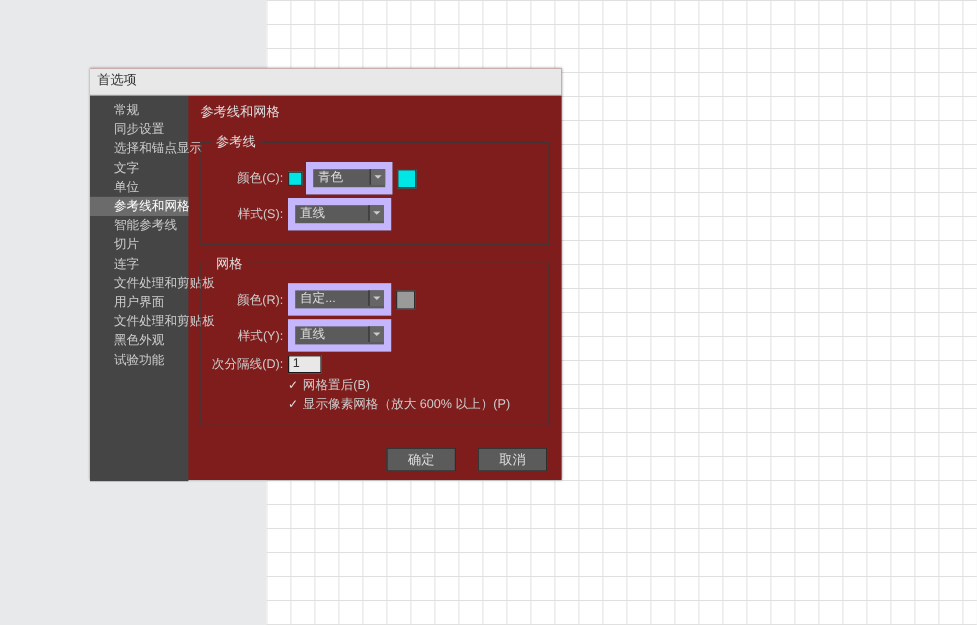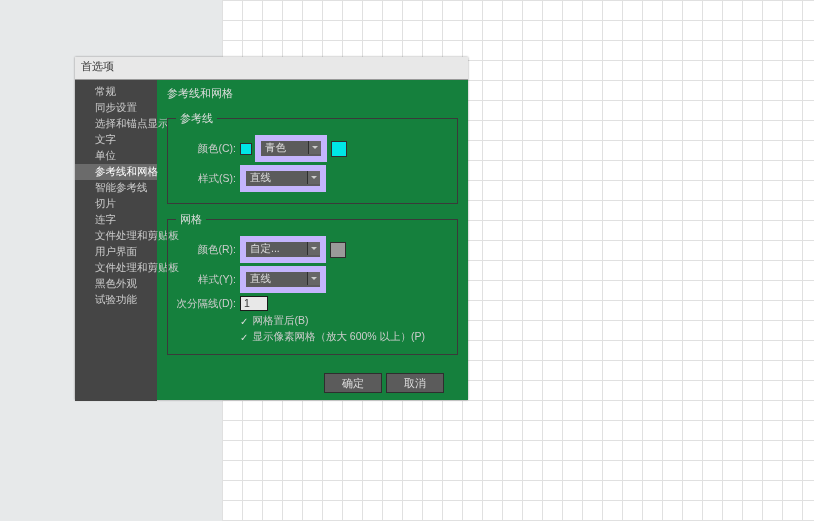--- a/index.html
+++ b/index.html
@@ -1,18 +1,18 @@
 <!DOCTYPE html>
 <html><head>
 <meta charset="utf-8">
 <style>
   html,body{margin:0;padding:0;width:814px;height:521px;background:#e7e9ea;font-family:"Microsoft YaHei",SimSun,sans-serif;font-size:11px;overflow:hidden}
   .canvas{position:absolute;left:222px;top:0;width:592px;height:521px;background:#fff}
   .grid{position:absolute;inset:0;background-image:linear-gradient(to right,#e0e0e0 1px,transparent 1px),linear-gradient(to bottom,#e0e0e0 1px,transparent 1px);background-size:20px 20px}
-  .dialog{position:absolute;left:75px;top:57px;width:393px;height:343px;background:#15803d;box-shadow:0 0 2px rgba(0,0,0,.4)}
+  .dialog{position:absolute;left:75px;top:57px;width:393px;height:343px;background:#7f1d1d;box-shadow:0 0 2px rgba(0,0,0,.4)}
   .titlebar{height:18px;background:#e8e8e8;color:#333;padding:2px 6px;font-size:11px;border-bottom:1px solid #999}
   .body{display:flex;height:calc(100% - 22px)}
   .sidebar{width:82px;background:#454545;padding:4px 0;color:#ccc}
   .sidebar-item{padding:1px 20px;font-size:10.5px;cursor:default;white-space:nowrap}
   .sidebar-item.selected{background:#6b6b6b;color:#fff}
   .main{flex:1;padding:6px 10px;color:#d9d9d9;position:relative}
   .page-title{font-size:11px;margin-bottom:10px;color:#ddd}
   fieldset{border:1px solid #3a3a3a;margin:5px 0 8px 0;padding:6px 8px 8px}
   legend{padding:0 4px;color:#ddd;font-size:11px}
   .row{display:flex;align-items:center;margin:3px 0;font-size:10.5px;color:#ccc}
@@ -21,21 +21,21 @@
   .select{display:inline-flex;align-items:flex-start;background:#5b5b5b;border:6px solid #c4b5fd;height:15px;padding:0 4px;color:#ddd;min-width:60px;position:relative}
   .select .arrow{margin-left:auto;width:12px;height:13px;display:flex;align-items:center;justify-content:center;background:#666;border-left:1px solid #2e2e2e;position:absolute;right:0;top:0;bottom:0}
   .select .arrow:before{content:"";border:3px solid transparent;border-top-color:#ccc;margin-top:3px}
   .swatch{width:14px;height:14px;border:1px solid #2e2e2e;margin-left:4px}
   .cyan{background:#00e6e6}
   .gray{background:#9a9a9a}
   .input{background:#2a2a2a;border:1px solid #1a1a1a;color:#ddd;height:13px;padding:0 3px;font-size:10.5px}
   .input.hl{background:#4878c8;color:#fff}
   .check{display:flex;align-items:center;margin:2px 0;color:#ccc;font-size:10.5px}
   .check:before{content:"✓";color:#ddd;margin-right:4px;font-size:10px}
-  .btn-row{position:absolute;bottom:8px;right:24px;display:flex;gap:4px}
+  .btn-row{position:absolute;bottom:8px;right:12px;display:flex;gap:18px}
   .btn{background:#5b5b5b;border:1px solid #2e2e2e;color:#ddd;width:56px;height:18px;display:flex;align-items:center;justify-content:center;font-size:11px}
 </style>
 </head>
 <body>
 
 <div class="canvas">
   <div class="grid"></div>
 </div>
 
 <div class="dialog">

